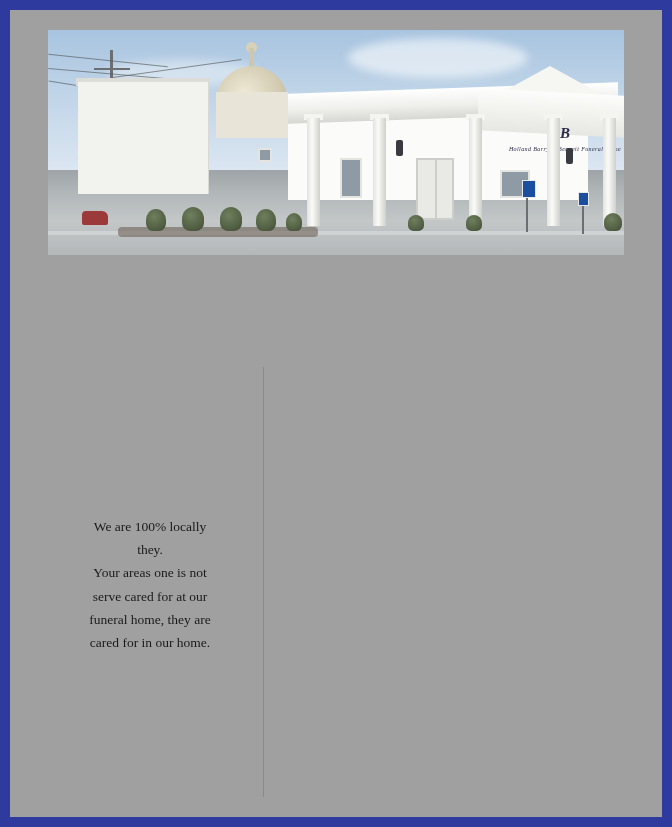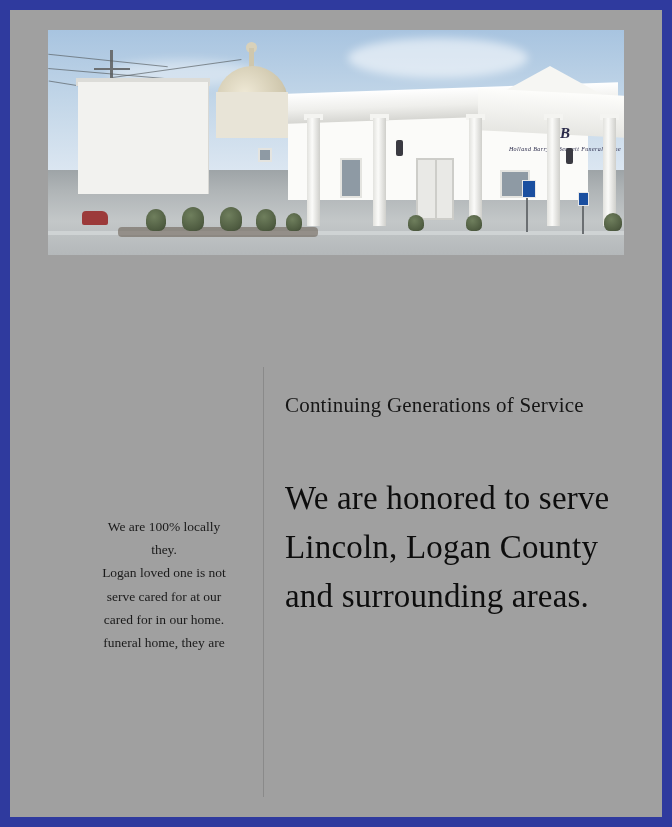--- a/index.html
+++ b/index.html
@@ -234,21 +234,21 @@
   .divider {
     position: absolute;
     left: 253px;
     top: 12px;
     width: 1px;
     height: 430px;
     background: #8a8a8a;
   }
   .left-col {
     position: absolute;
-    left: 74px;
+    left: 60px;
     top: 160px;
     width: 160px;
     text-align: center;
     color: #1a1a1a;
     font-size: 13.5px;
     line-height: 1.72;
   }
   .left-col p {
     margin: 0;
   }
@@ -345,29 +345,21 @@
     <div class="shrub" style="left:556px; width:18px; height:18px;"></div>
     <div class="car"></div>
   </div>
 
   <div class="content">
     <div class="divider"></div>
 
     <div class="left-col">
       <p>We are 100% locally</p>
       <p>they.</p>
-      <p>Logan loved one is not</p>
+      <p>Your areas one is not</p>
       <p>serve cared for at our</p>
+      <p>funeral home, they are</p>
       <p>cared for in our home.</p>
-      <p>funeral home, they are</p>
     </div>
 
-    <div class="right-col">
-      <h2 class="eyebrow">Continuing Generations of Service</h2>
-      <h1 class="headline">
-        <span>We are honored to serve</span><br>
-        <span>Lincoln, Logan County</span><br>
-        <span>and surrounding areas.</span>
-      </h1>
-    </div>
   </div>
 
 </div>
 
 </body></html>

